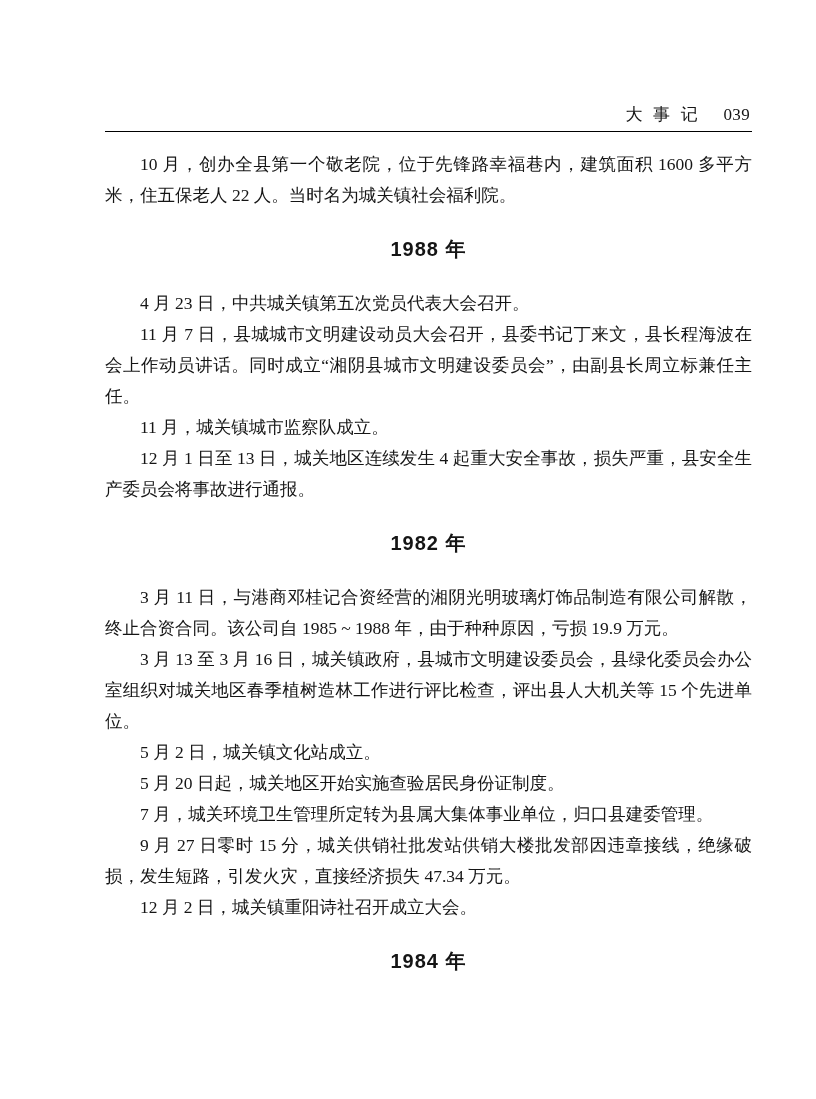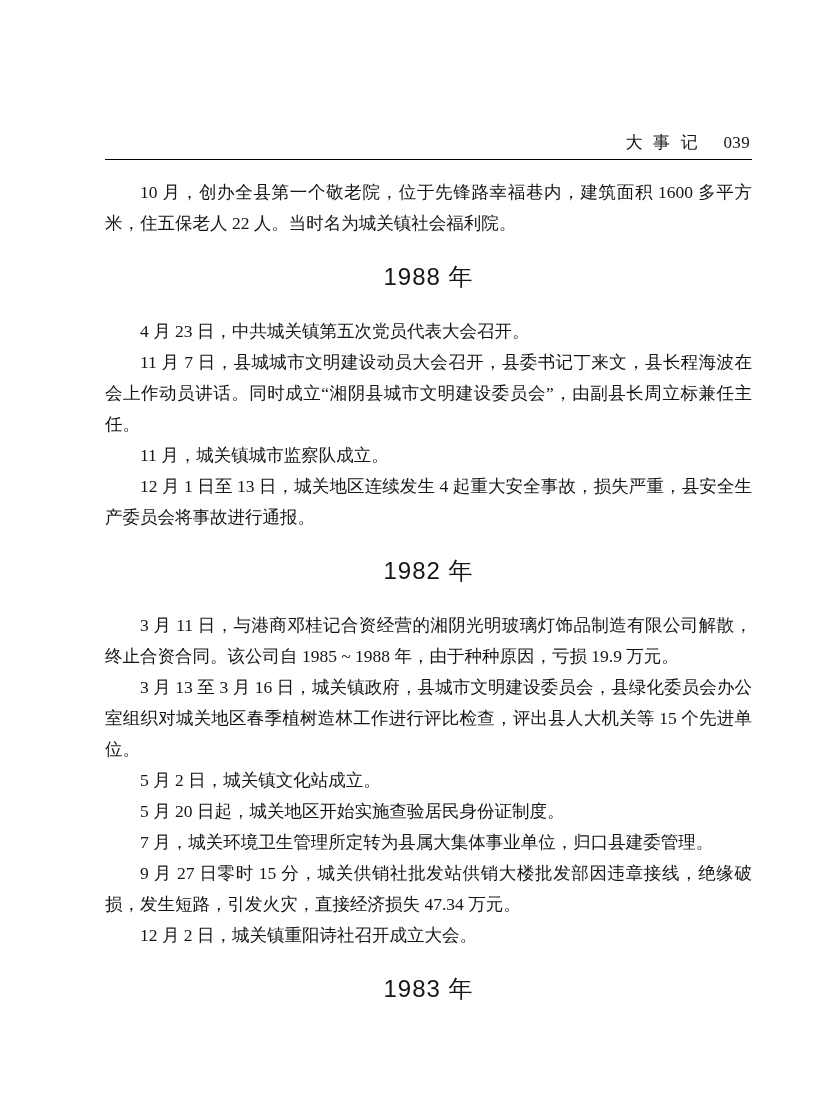--- a/index.html
+++ b/index.html
@@ -25,41 +25,40 @@
     line-height: 22px;
     padding-right: 2px;
   }
   .header-title {
     letter-spacing: 0.62em;
     font-weight: 400;
   }
   .header-page-number {
     margin-left: 0.9em;
     letter-spacing: 0.02em;
-    margin-top: 28px;
   }
   .header-rule {
     border: none;
     border-top: 1.6px solid #000000;
     margin: 5px 0 0 0;
   }
   .content {
     margin-top: 17px;
     font-size: 17.5px;
     line-height: 31px;
     text-align: justify;
   }
   .content p {
     margin: 0;
     text-indent: 2em;
   }
   .year-heading {
     font-family: "Liberation Sans", "DejaVu Sans", sans-serif;
-    font-size: 24px;
-    font-weight: 400;
+    font-size: 20px;
+    font-weight: 700;
     text-align: center;
     text-indent: 0;
     letter-spacing: 1px;
     margin: 26px 0 27px 0;
     line-height: 24px;
   }
 </style>
 </head>
 <body>
 
@@ -83,16 +82,16 @@
 
     <h2 class="year-heading">1982 年</h2>
     <p>3 月 11 日，与港商邓桂记合资经营的湘阴光明玻璃灯饰品制造有限公司解散，终止合资合同。该公司自 1985 ~ 1988 年，由于种种原因，亏损 19.9 万元。</p>
     <p>3 月 13 至 3 月 16 日，城关镇政府，县城市文明建设委员会，县绿化委员会办公室组织对城关地区春季植树造林工作进行评比检查，评出县人大机关等 15 个先进单位。</p>
     <p>5 月 2 日，城关镇文化站成立。</p>
     <p>5 月 20 日起，城关地区开始实施查验居民身份证制度。</p>
     <p>7 月，城关环境卫生管理所定转为县属大集体事业单位，归口县建委管理。</p>
     <p>9 月 27 日零时 15 分，城关供销社批发站供销大楼批发部因违章接线，绝缘破损，发生短路，引发火灾，直接经济损失 47.34 万元。</p>
     <p>12 月 2 日，城关镇重阳诗社召开成立大会。</p>
 
-    <h2 class="year-heading">1983 年</h2>
+    <h2 class="year-heading">1984 年</h2>
 
   </main>
 </div>
 
 </body></html>

